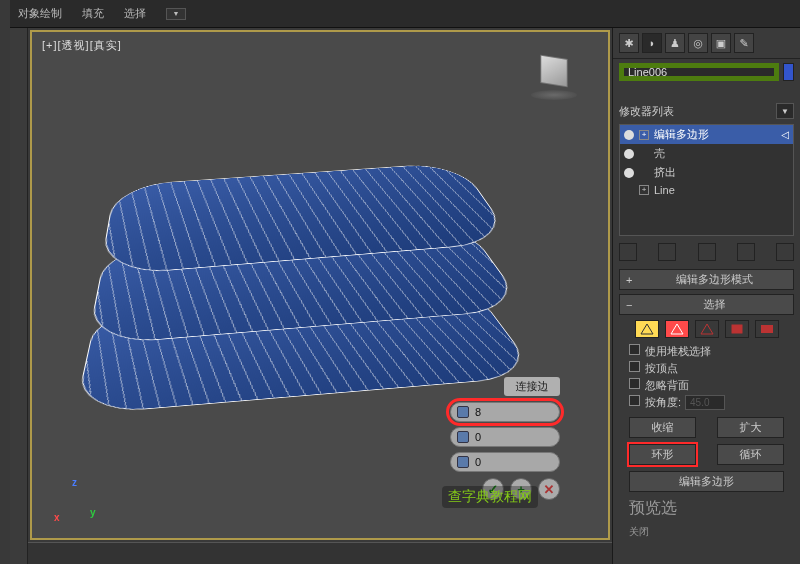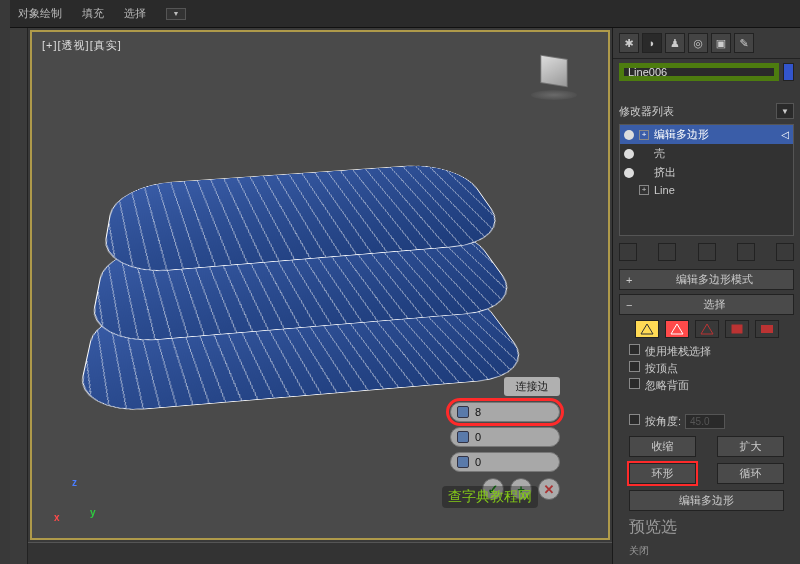--- a/index.html
+++ b/index.html
@@ -63,21 +63,21 @@
 .selbtn { width: 24px; height: 18px; border: 1px solid #222; display: flex; align-items: center; justify-content: center; }
 .selbtn.vertex { background: #ffda55; }
 .selbtn.edge { background: #ff4a4a; }
 .selbtn.border { background: #393939; }
 .selbtn.poly { background: #393939; }
 .selbtn.elem { background: #393939; }
 .selbtn svg { width: 14px; height: 12px; }
 .checks { padding: 0 10px; }
 .chk { display: flex; align-items: flex-start; gap: 5px; padding: 1px 0; font-size: 11px; }
 .chk .box { width: 11px; height: 11px; border: 1px solid #888; background: #2a2a2a; }
-.angle { display: flex; align-items: center; gap: 4px; padding: 1px 0 4px; margin-top: 19px; }
+.angle { display: flex; align-items: center; gap: 4px; padding: 1px 0 4px; }
 .angle .numbox { background: #2a2a2a; border: 1px solid #555; padding: 1px 4px; font-size: 10px; width: 40px; color: #555; }
 .btnrow { display: flex; gap: 21px; padding: 3px 10px; }
 .pbtn { flex: 1; background: #4a4a4a; border: 1px solid #222; text-align: center; padding: 2px 0; font-size: 11px; }
 .pbtn.hl { outline: 2px solid #ff2a2a; }
 .statbar { height: 22px; background: #333; border-top: 1px solid #555; }
 .watermark { position: absolute; right: 4px; bottom: 4px; color: #fff; font-size: 13px; text-shadow: 0 0 3px #000; pointer-events: none; }
 .watermark .sub { font-size: 10px; color: #ddd; }
 .wm-logo { position: absolute; right: 70px; bottom: 30px; font-size: 14px; color: #84cc16; background: rgba(0,0,0,.3); padding: 2px 6px; border-radius: 4px; }
 </style>
 </head>

